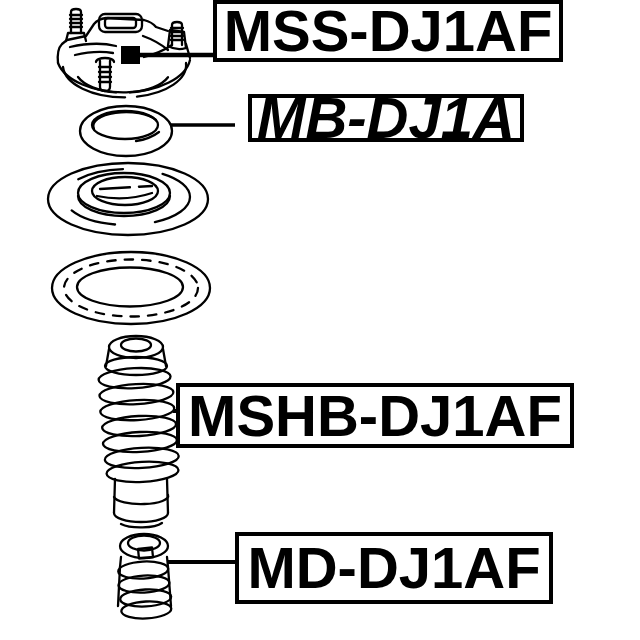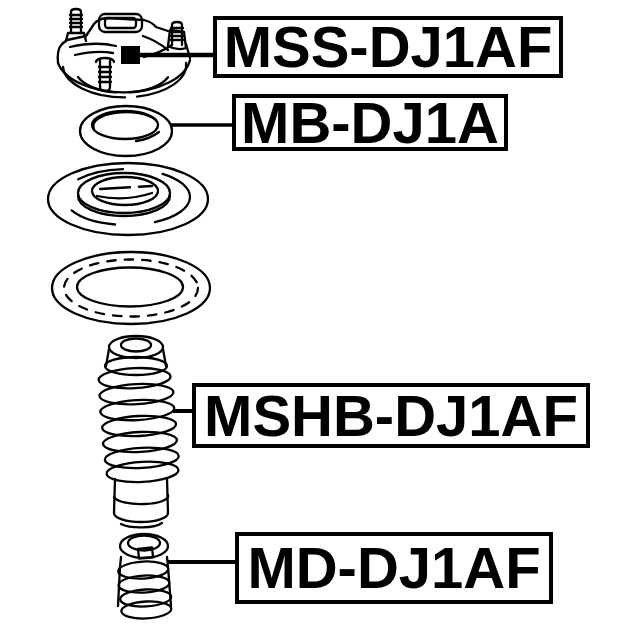--- a/index.html
+++ b/index.html
@@ -38,23 +38,23 @@
     display: flex;
     align-items: center;
     justify-content: center;
     font-weight: bold;
     font-size: 58px;
     letter-spacing: 0px;
     color: #000000;
     white-space: nowrap;
     line-height: 1;
   }
-  #co-mss  { left: 213px; top: 16px;  width: 350px; height: 62px; }
-  #co-mb   { left: 232px; top: 94px;  width: 276px; height: 57px; }
-  #co-mshb { left: 192px; top: 383px; width: 398px; height: 65px; }
+  #co-mss  { left: 213px; top: 0;  width: 350px; height: 62px; }
+  #co-mb   { left: 248px; top: 94px;  width: 276px; height: 48px; font-style: italic; }
+  #co-mshb { left: 176px; top: 383px; width: 398px; height: 65px; }
   #co-md   { left: 235px; top: 532px; width: 318px; height: 72px; }
 </style>
 </head>
 <body>
 
 <div class="stage">
 
   <svg class="diagram" viewBox="0 0 640 640" aria-hidden="true">
 
     <g>

